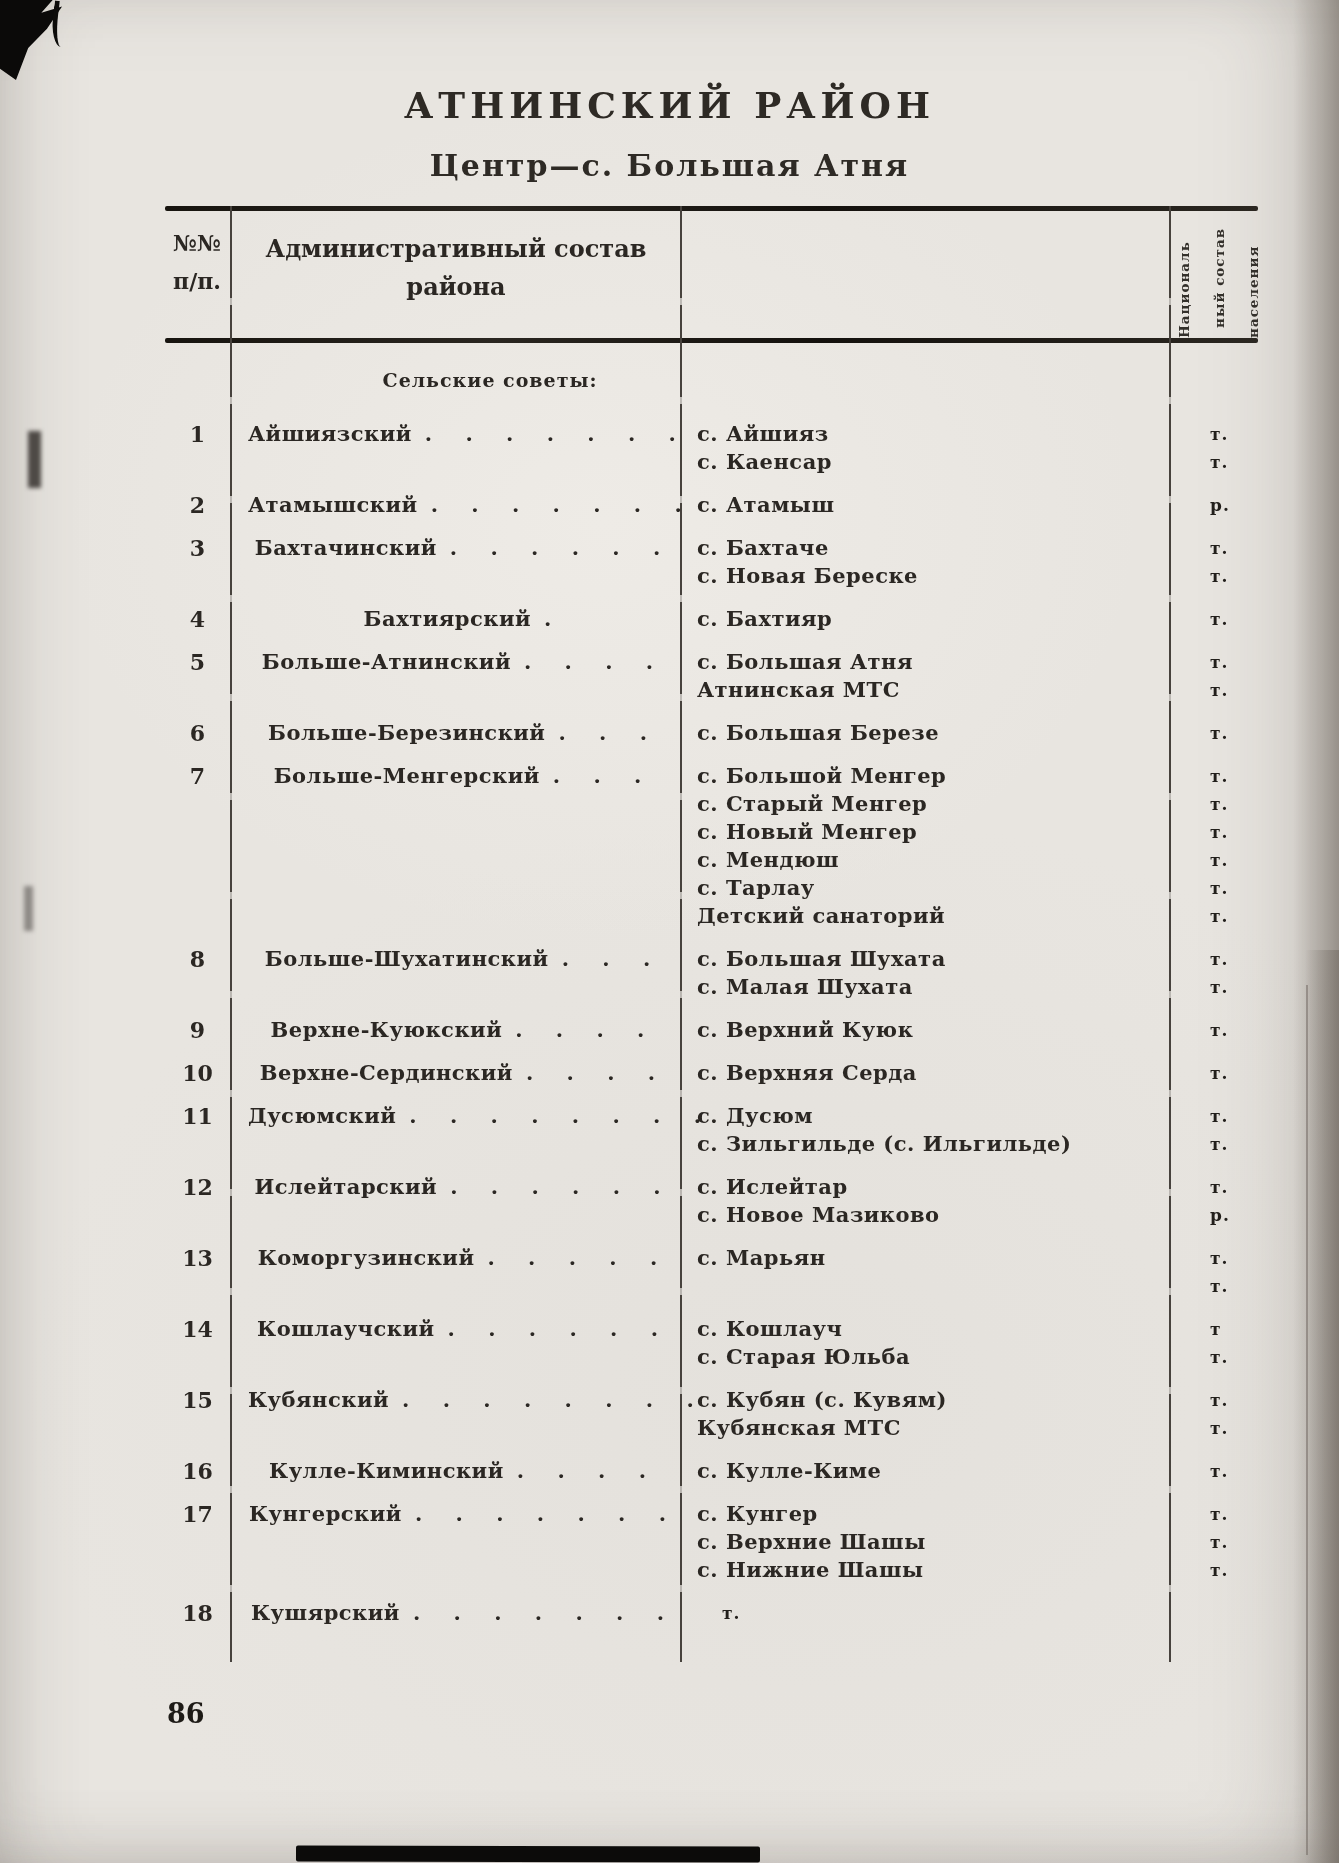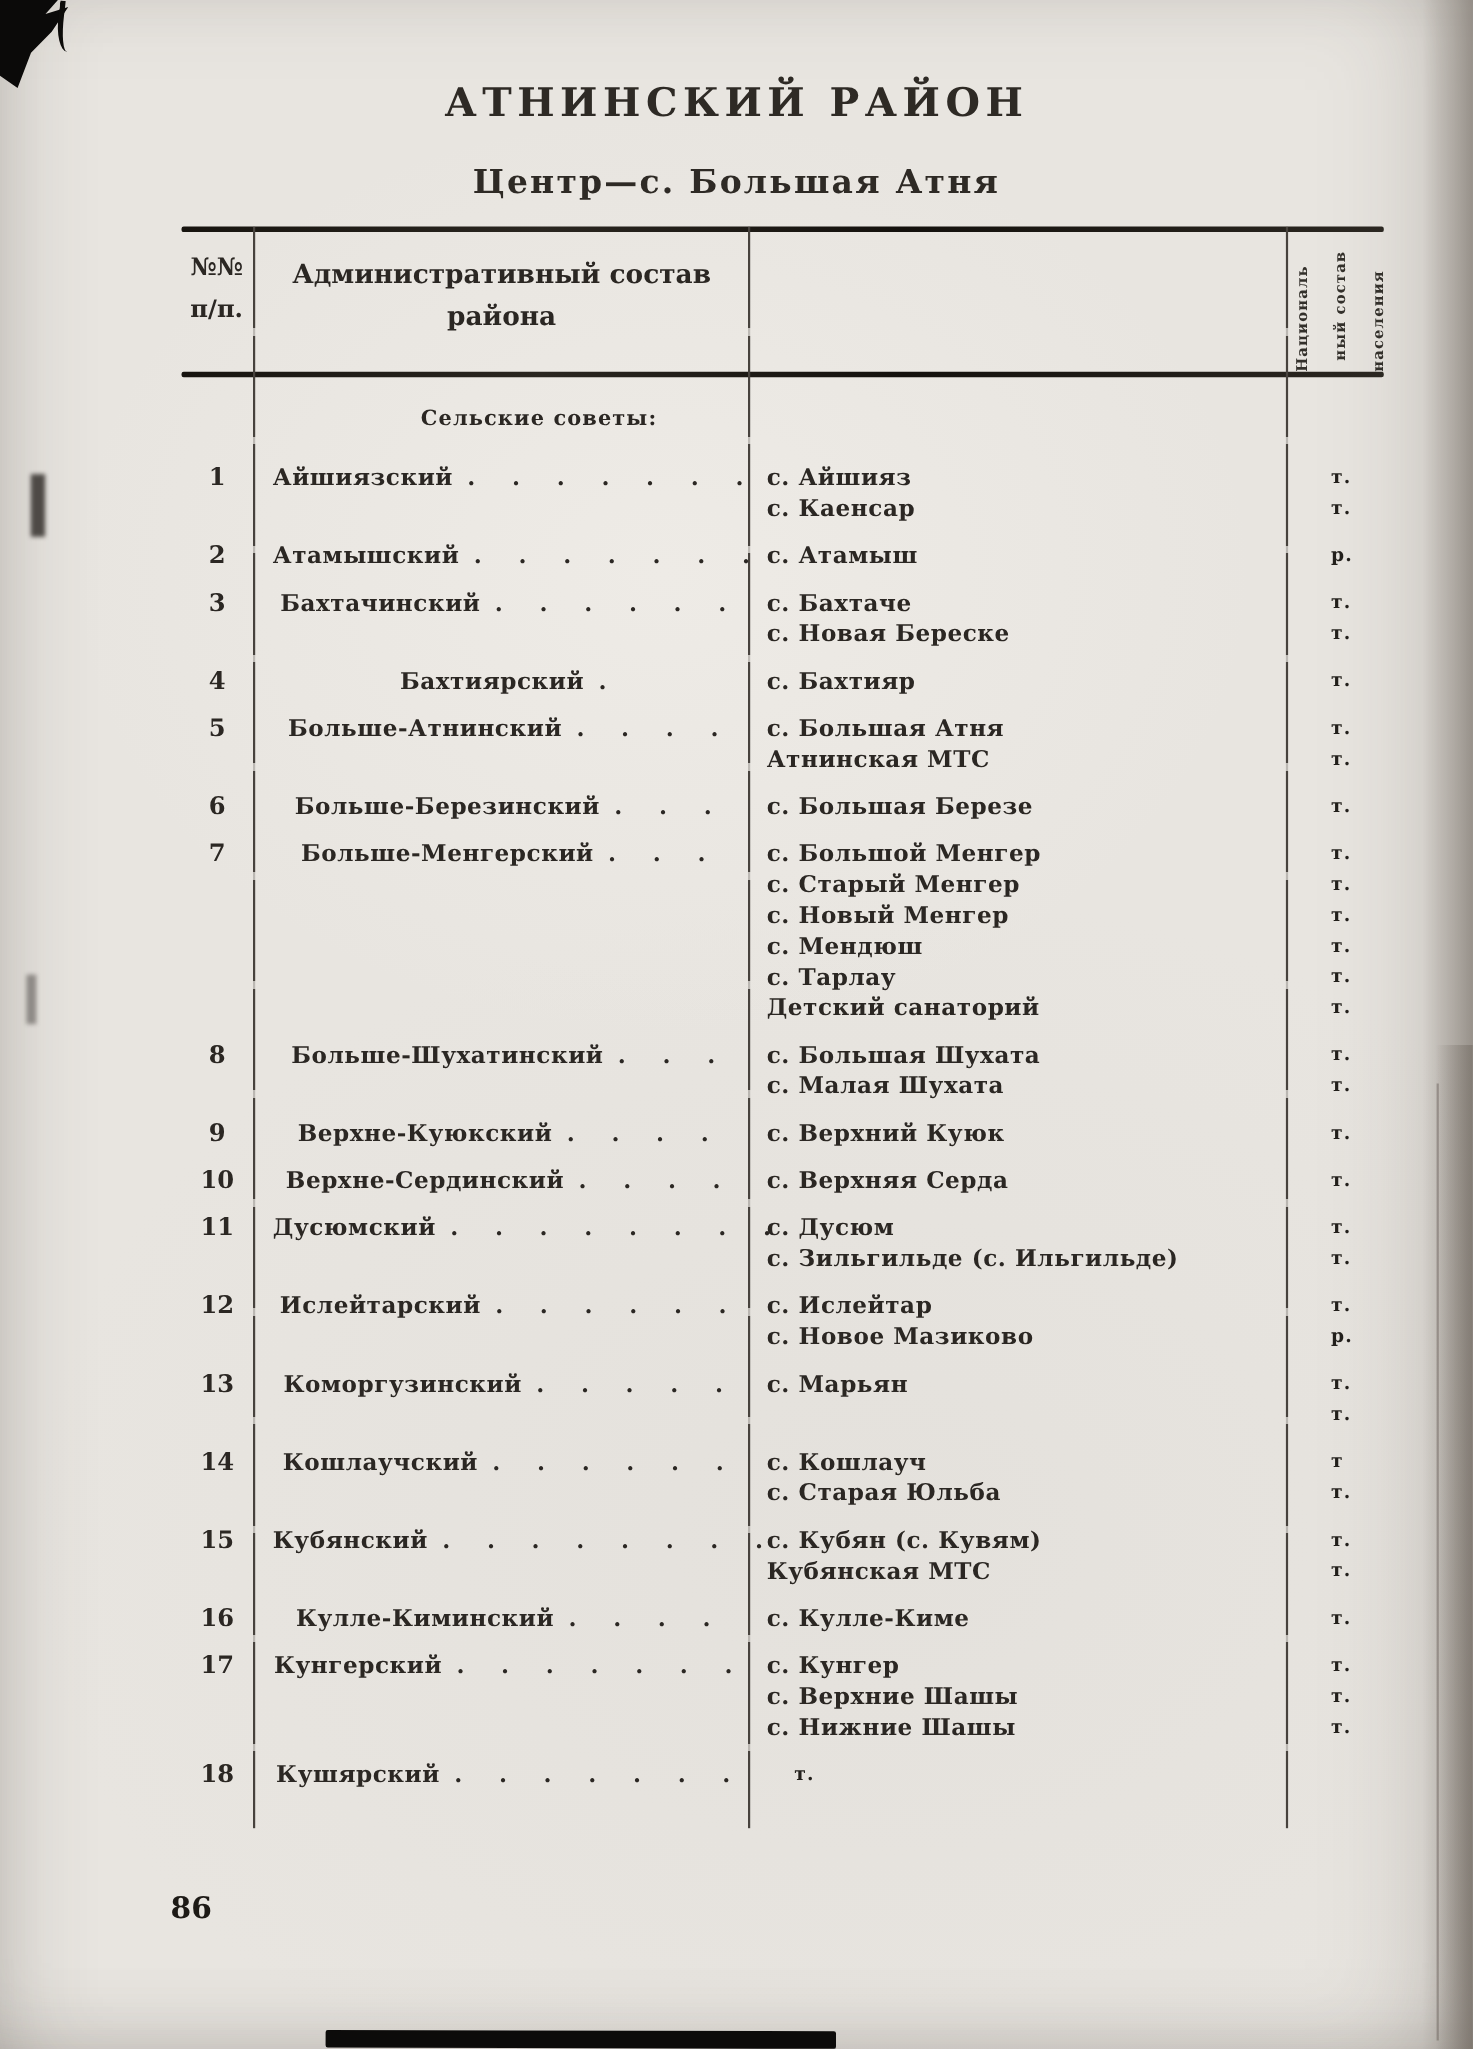--- a/index.html
+++ b/index.html
@@ -26,21 +26,21 @@
   .bottom-bar { position:absolute; left:296px; top:1846px; width:464px; height:16px;
     background:#0c0b0a; border-radius:2px; transform:rotate(.15deg); }
   .right-band { position:absolute; right:0; top:0; bottom:0; width:46px;
     background:linear-gradient(to right, rgba(140,133,125,0), rgba(140,133,125,.40) 60%, rgba(118,110,102,.55)); }
   .right-band-low { position:absolute; right:0; top:950px; bottom:0; width:34px;
     background:linear-gradient(to right, rgba(110,102,94,0), rgba(105,97,89,.45)); }
   .edge-line { position:absolute; left:1306px; top:985px; width:2px; height:870px; background:rgba(100,92,84,.45); }
   .smudge-a { position:absolute; left:28px; top:431px; width:13px; height:57px; background:#4e4a46; filter:blur(2px); }
   .smudge-b { position:absolute; left:24px; top:886px; width:9px; height:45px; background:#6e6a66; filter:blur(2px); opacity:.7; }
   
-  .title { position:absolute; left:0; width:1339px; top:72px; text-align:center;
+  .title { position:absolute; left:0; width:1339px; top:84px; text-align:center;
     font-size:36px; font-weight:700; letter-spacing:5px; color:#2e2a25; }
   .subtitle { position:absolute; left:0; width:1339px; top:148px; text-align:center;
     font-size:30px; font-weight:700; letter-spacing:2px; color:#2e2a25; }
   
   .rule-top, .rule-mid { position:absolute; left:165px; width:1093px; height:5px;
     background:linear-gradient(90deg,#17140f,#2a2620 30%,#14110d 60%,#2b2721); border-radius:2px; }
   .rule-top { top:206px; }
   .rule-mid { top:338px; }
   .vline { position:absolute; top:206px; width:2px; height:1456px;
     background:repeating-linear-gradient(to bottom, #47423d 0 92px, rgba(71,66,61,.28) 92px 99px); }
@@ -65,21 +65,21 @@
   .row.first { margin-top:29px; }
   .cell-num { width:65px; text-align:center; font-size:22px; font-weight:700; line-height:28px; }
   .cell-council { width:450px; padding-left:18px; box-sizing:border-box;
     font-size:21px; font-weight:700; letter-spacing:.5px; line-height:28px; white-space:nowrap;text-align:center; }
   .leader { letter-spacing:13px; margin-left:13px; font-weight:700; }
   .cell-settle { width:488px; padding-left:17px; box-sizing:border-box;
     font-size:21px; font-weight:700; letter-spacing:.5px; line-height:28px; }
   .cell-marks { width:90px; padding-left:42px; box-sizing:border-box;
     font-size:17px; font-weight:700; letter-spacing:1px; line-height:28px; color:#221f1b; }
   .settlement-line, .mark-line { height:28px; white-space:nowrap; }
-  .page-number { position:absolute; left:155px; top:1698px; font-size:27px; font-weight:700; color:#1d1a16;margin-top:22px; }
+  .page-number { position:absolute; left:167px; top:1698px; font-size:27px; font-weight:700; color:#1d1a16; }
 </style>
 </head>
 <body>
 
 <div class="page">
 
   <div class="corner-blob"></div>
   <div class="corner-hook"></div>
   <div class="right-band"></div>
   <div class="right-band-low"></div>

